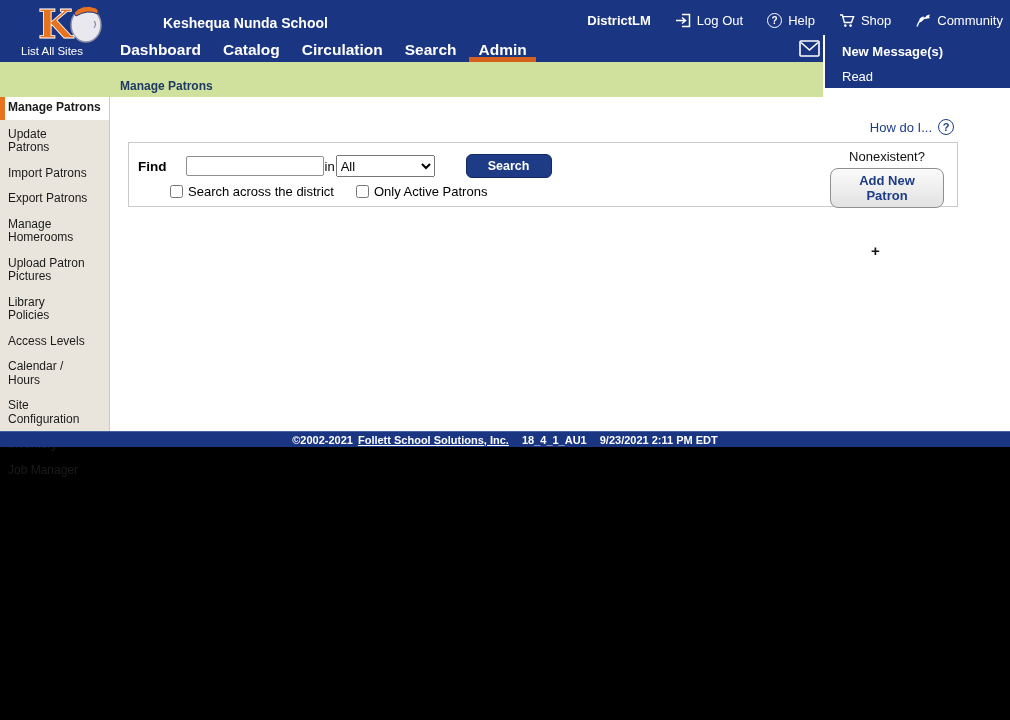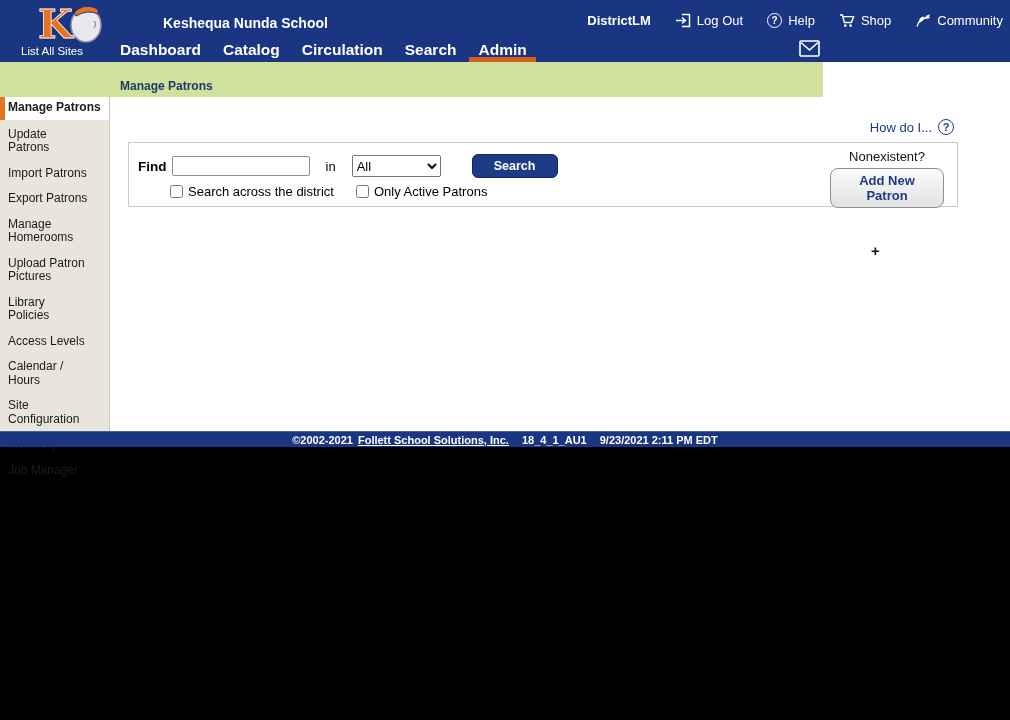--- a/index.html
+++ b/index.html
@@ -48,25 +48,25 @@
 
   
   .howdoi { position:absolute; top:119px; right:56px; display:flex; align-items:center; gap:6px;
             color:var(--button-navy,#1d3c85); font-size:13px; cursor:pointer; z-index:1; }
   .qcircle-blue { width:16px; height:16px; border:1.5px solid var(--button-navy,#1d3c85); border-radius:50%;
                   display:inline-flex; align-items:center; justify-content:center; background:#fff;
                   font-size:11px; font-weight:bold; color:var(--button-navy,#1d3c85); line-height:1; }
   .search-panel { position:absolute; left:128px; top:142px; width:830px; height:65px;
                   border:1px solid #c9c9c9; background:#fff; z-index:1; }
   .find-row { position:absolute; left:9px; top:11px; display:flex; align-items:center; font-size:13px; color:#000; }
-  .find-label { font-weight:bold; margin-right:5px; font-size:13.5px; }
+  .find-label { font-weight:bold; margin-right:19px; font-size:13.5px; }
   .find-input { width:138px; height:20px; border:1px solid #8f8f8f; border-radius:2px;
                 font-size:13px; padding:0 4px; font-family:inherit; }
-  .in-label { margin:0 16px; }
-  .scope-select { width:89px; height:22px; font-size:13px; font-family:inherit; }
+  .in-label { margin:0 1px; }
+  .scope-select { width:99px; height:22px; font-size:13px; font-family:inherit; }
   .search-btn { margin-left:31px; width:86px; height:24px; background:var(--button-navy,#1d3c85);
                 color:#fff; font-weight:bold; font-size:12.5px; border:1px solid #122a63;
                 border-radius:6px; cursor:pointer; font-family:inherit; }
   .check-row { position:absolute; left:41px; top:41px; display:flex; align-items:center; font-size:13px; color:#000; }
   .check-group { display:flex; align-items:center; gap:5px; }
   .check-group + .check-group { margin-left:22px; }
   .check-group input { width:13px; height:13px; margin:0; }
   .add-block { position:absolute; right:13px; top:6px; width:114px; text-align:center; font-size:13px; color:#111; }
   .add-btn { margin-top:4px; padding:4px 9px; background:linear-gradient(#fbfbfb,#e2e2e2);
              border:1px solid #8f8f8f; border-radius:8px; color:var(--button-navy,#1d3c85);
@@ -139,20 +139,24 @@
         </span>
       </div>
     </div>
 
     <div class="envelope">
       <svg width="21" height="17" viewBox="0 0 21 17">
         <rect x="1" y="1" width="19" height="15" rx="1" fill="none" stroke="#fff" stroke-width="1.6"></rect>
         <path d="M2 2.5 L10.5 10 L19 2.5" fill="none" stroke="#fff" stroke-width="1.6"></path>
       </svg>
     </div>
+    <div class="msg-panel">
+      <div class="msg-new">New Message(s)</div>
+      <div class="msg-read">Read</div>
+    </div>
 
     <div class="greenbar">
       <div class="breadcrumb">Manage Patrons</div>
     </div>
 
     <div class="sidebar">
       <div class="side-item active">Manage Patrons</div>
       <div class="side-item">Update Patrons</div>
       <div class="side-item">Import Patrons</div>
       <div class="side-item">Export Patrons</div>

